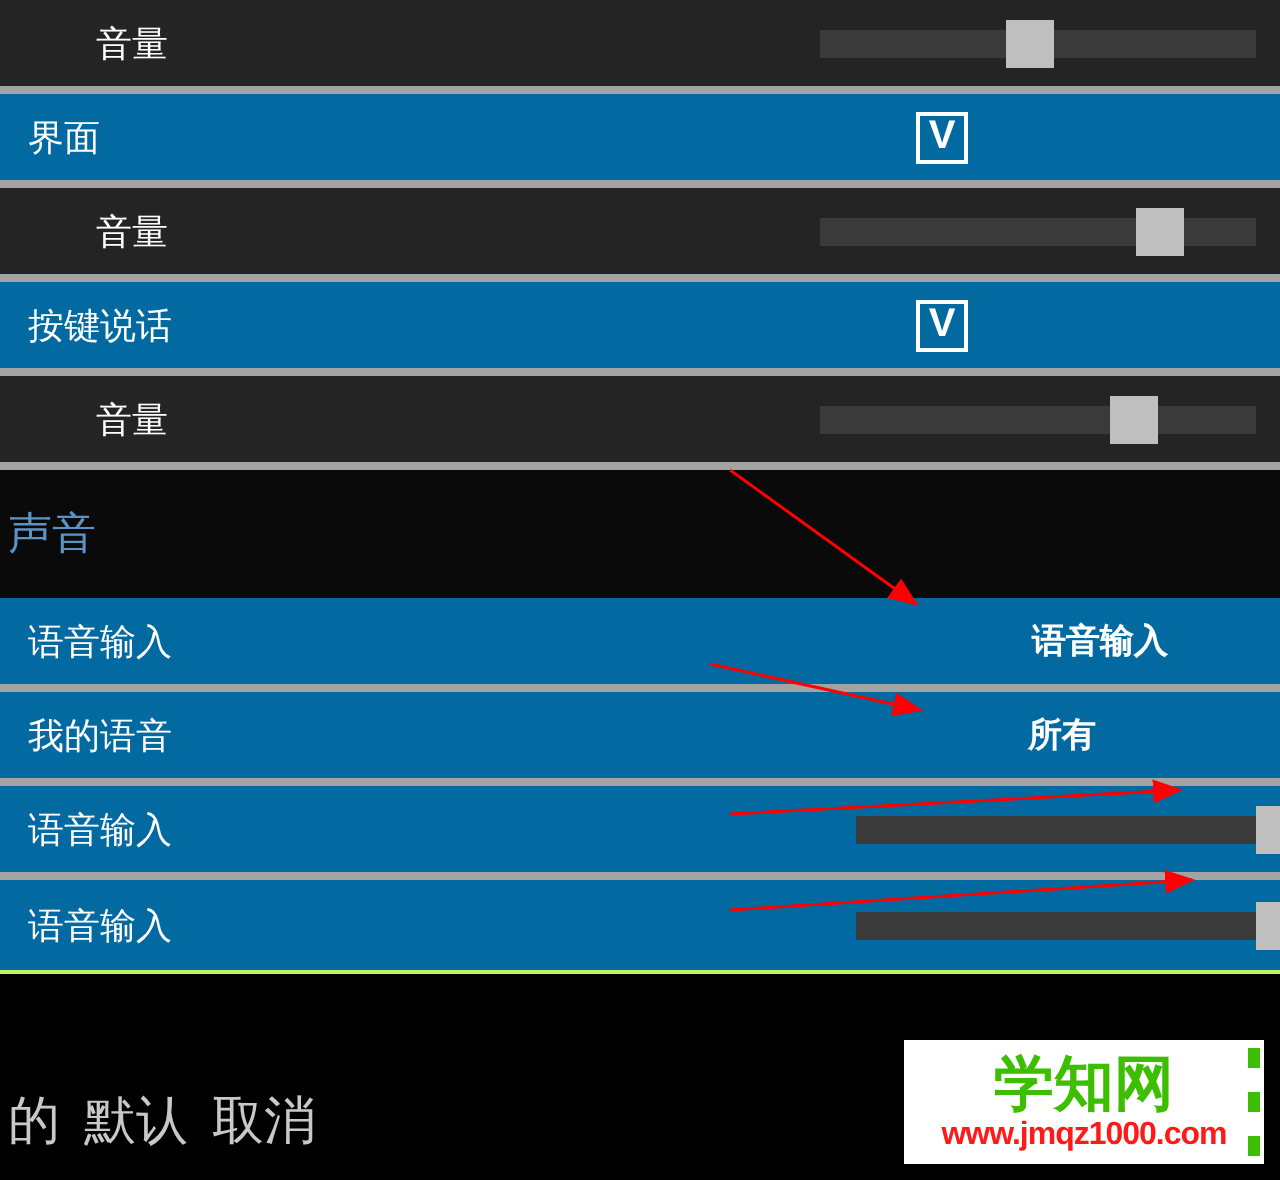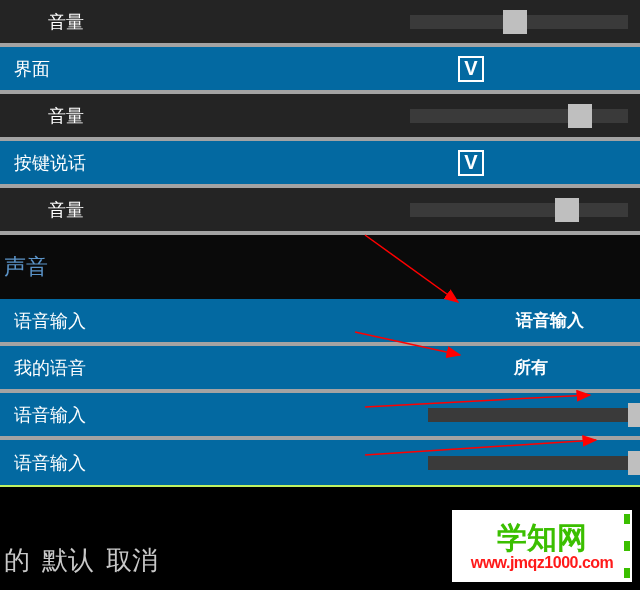--- a/index.html
+++ b/index.html
@@ -83,21 +83,21 @@
     padding-left: 4px;
     font-size: 26px;
     color: #c8c8c8;
   }
   .footer span { cursor: pointer; }
   .watermark {
     position: absolute;
     right: 8px;
     bottom: 8px;
     width: 180px;
-    height: 72px;
+    height: 62px;
     background: #fff;
     display: flex;
     flex-direction: column;
     align-items: center;
     justify-content: center;
     line-height: 1.1;
   }
   .wm-title { font-size: 30px; font-weight: bold; color: #3bbf00; }
   .wm-url { font-size: 16px; color: #ff1a1a; font-weight: bold; letter-spacing: -0.5px; }
   .wm-bars {

